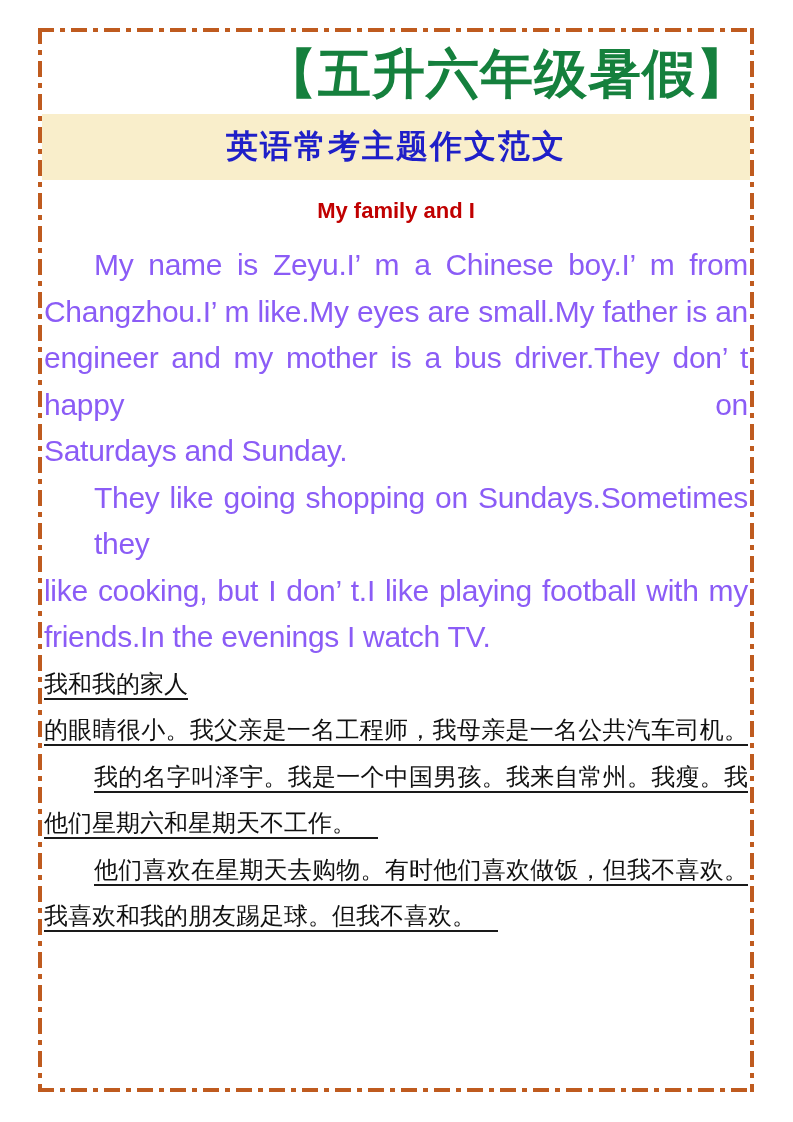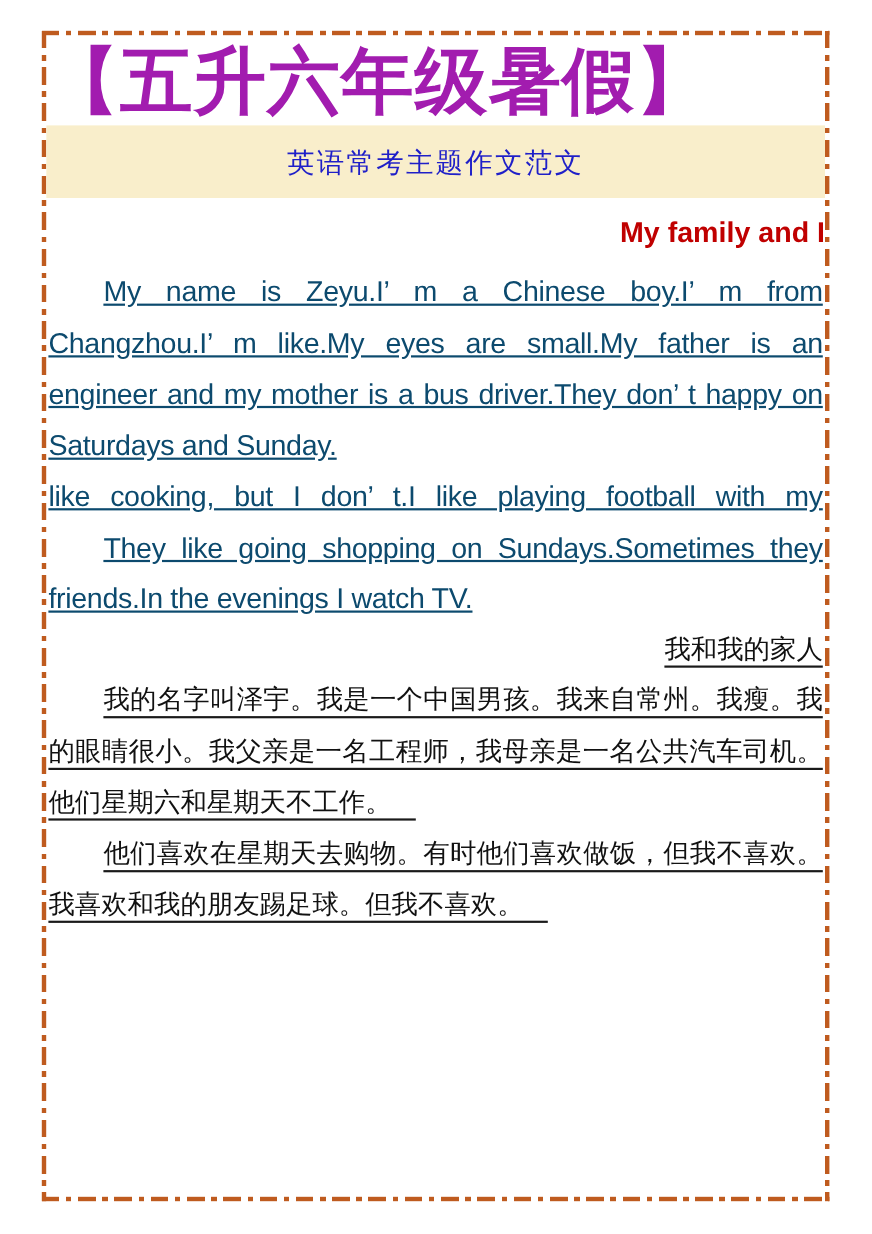--- a/index.html
+++ b/index.html
@@ -20,50 +20,50 @@
   .b-top{top:0;}
   .b-bottom{bottom:0;}
   .b-left,.b-right{top:0;height:100%;width:4px;
     background-image:repeating-linear-gradient(180deg,#bf5b1f 0 16px,transparent 16px 22px,#bf5b1f 22px 27px,transparent 27px 33px);}
   .b-left{left:0;}
   .b-right{right:0;}
 
   .inner{position:absolute;left:4px;top:4px;right:4px;bottom:4px;overflow:hidden;}
 
   .title{
-    height:82px;line-height:82px;text-align:left;
+    height:82px;line-height:82px;text-align:right;
     font-family:"DejaVu Serif","Liberation Serif",serif;
-    font-weight:bold;font-size:66px;color:#a21caf;
+    font-weight:bold;font-size:53px;color:#15803d;
     letter-spacing:1px;white-space:nowrap;
   }
   .band{
     height:66px;background:#f9eecb;
     display:flex;align-items:center;justify-content:center;
   }
   .band .subtitle{
     font-family:"DejaVu Serif","Liberation Serif",serif;
-    font-weight:normal;font-size:25px;color:#1f1fc8;
+    font-weight:bold;font-size:32px;color:#1f1fc8;
     letter-spacing:2px;white-space:nowrap;
   }
   .en-heading{
-    height:62px;line-height:62px;text-align:right;
-    font-size:26px;font-weight:bold;color:#c00000;
+    height:62px;line-height:62px;text-align:center;
+    font-size:22px;font-weight:bold;color:#c00000;
   }
   .content{padding:0 2px;}
   .ln{
     display:block;line-height:46.5px;
     text-align:justify;text-align-last:justify;
     white-space:normal;
   }
-  .ln.en{font-size:26px;letter-spacing:-0.3px;color:#0c4a6e;text-decoration:underline;}
+  .ln.en{font-size:30px;letter-spacing:-0.3px;color:#8b5cf6;}
   .ln.cn{font-size:24px;color:#111111;}
   .ln.first{padding-left:50px;}
   .ln.lastline{text-align:right;text-align-last:left;}
   .cn-heading{
-    line-height:46.5px;text-align:right;font-size:24px;color:#111111;
+    line-height:46.5px;text-align:left;font-size:24px;color:#111111;
   }
   .u{
     border-bottom:2px solid #1a1a1a;
     padding-bottom:1px;
   }
   .u.ext{padding-right:22px;}
 </style>
 </head>
 <body>
 
@@ -86,36 +86,36 @@
     <div class="content">
 
       <div>
         <div class="ln en first">My name is Zeyu.I’ m a Chinese boy.I’ m from</div>
         <div class="ln en">Changzhou.I’ m like.My eyes are small.My father is an</div>
         <div class="ln en">engineer and my mother is a bus driver.They don’ t happy on</div>
         <div class="ln en lastline">Saturdays and Sunday.</div>
       </div>
 
       <div>
+        <div class="ln en first">They like going shopping on Sundays.Sometimes they</div>
         <div class="ln en">like cooking, but I don’ t.I like playing football with my</div>
-        <div class="ln en first">They like going shopping on Sundays.Sometimes they</div>
         <div class="ln en lastline">friends.In the evenings I watch TV.</div>
       </div>
 
 
       <div class="cn-heading">
         <span class="u">我和我的家人</span>
       </div>
 
       <div>
+        <div class="ln cn">
+          <span class="u">的眼睛很小。我父亲是一名工程师，我母亲是一名公共汽车司机。</span>
+        </div>
         <div class="ln cn first">
           <span class="u">我的名字叫泽宇。我是一个中国男孩。我来自常州。我瘦。我</span>
-        </div>
-        <div class="ln cn">
-          <span class="u">的眼睛很小。我父亲是一名工程师，我母亲是一名公共汽车司机。</span>
         </div>
         <div class="ln cn lastline">
           <span class="u ext">他们星期六和星期天不工作。</span>
         </div>
       </div>
 
       <div>
         <div class="ln cn first">
           <span class="u">他们喜欢在星期天去购物。有时他们喜欢做饭，但我不喜欢。</span>
         </div>

